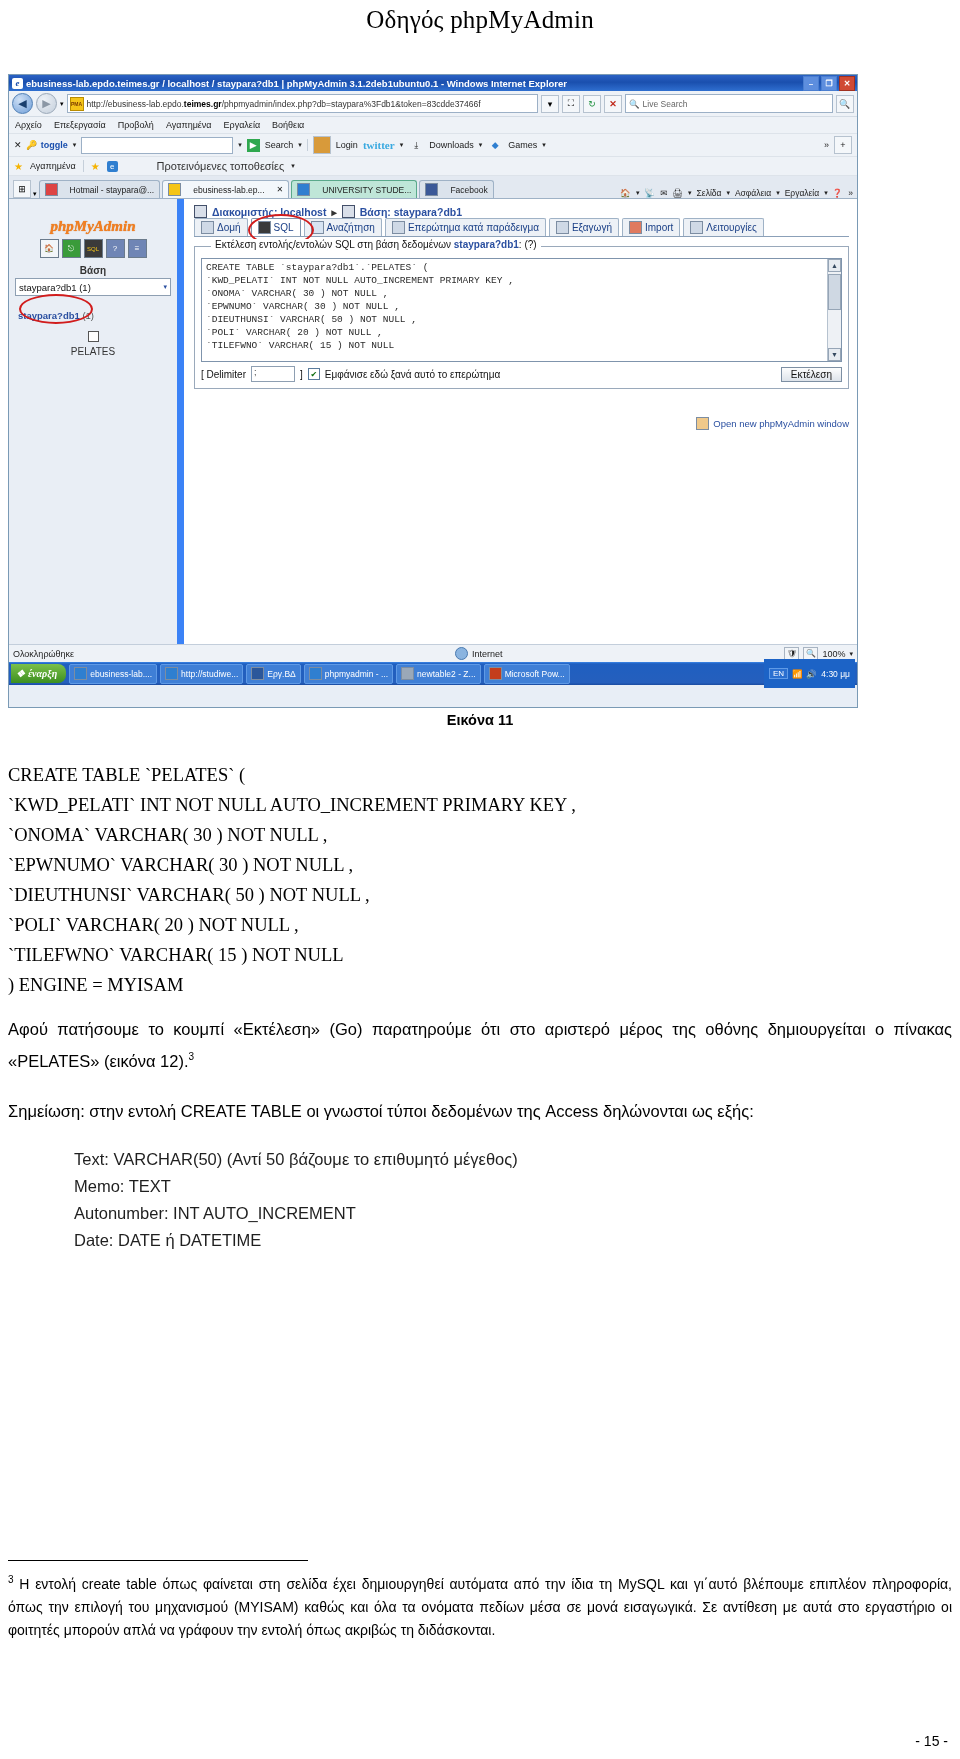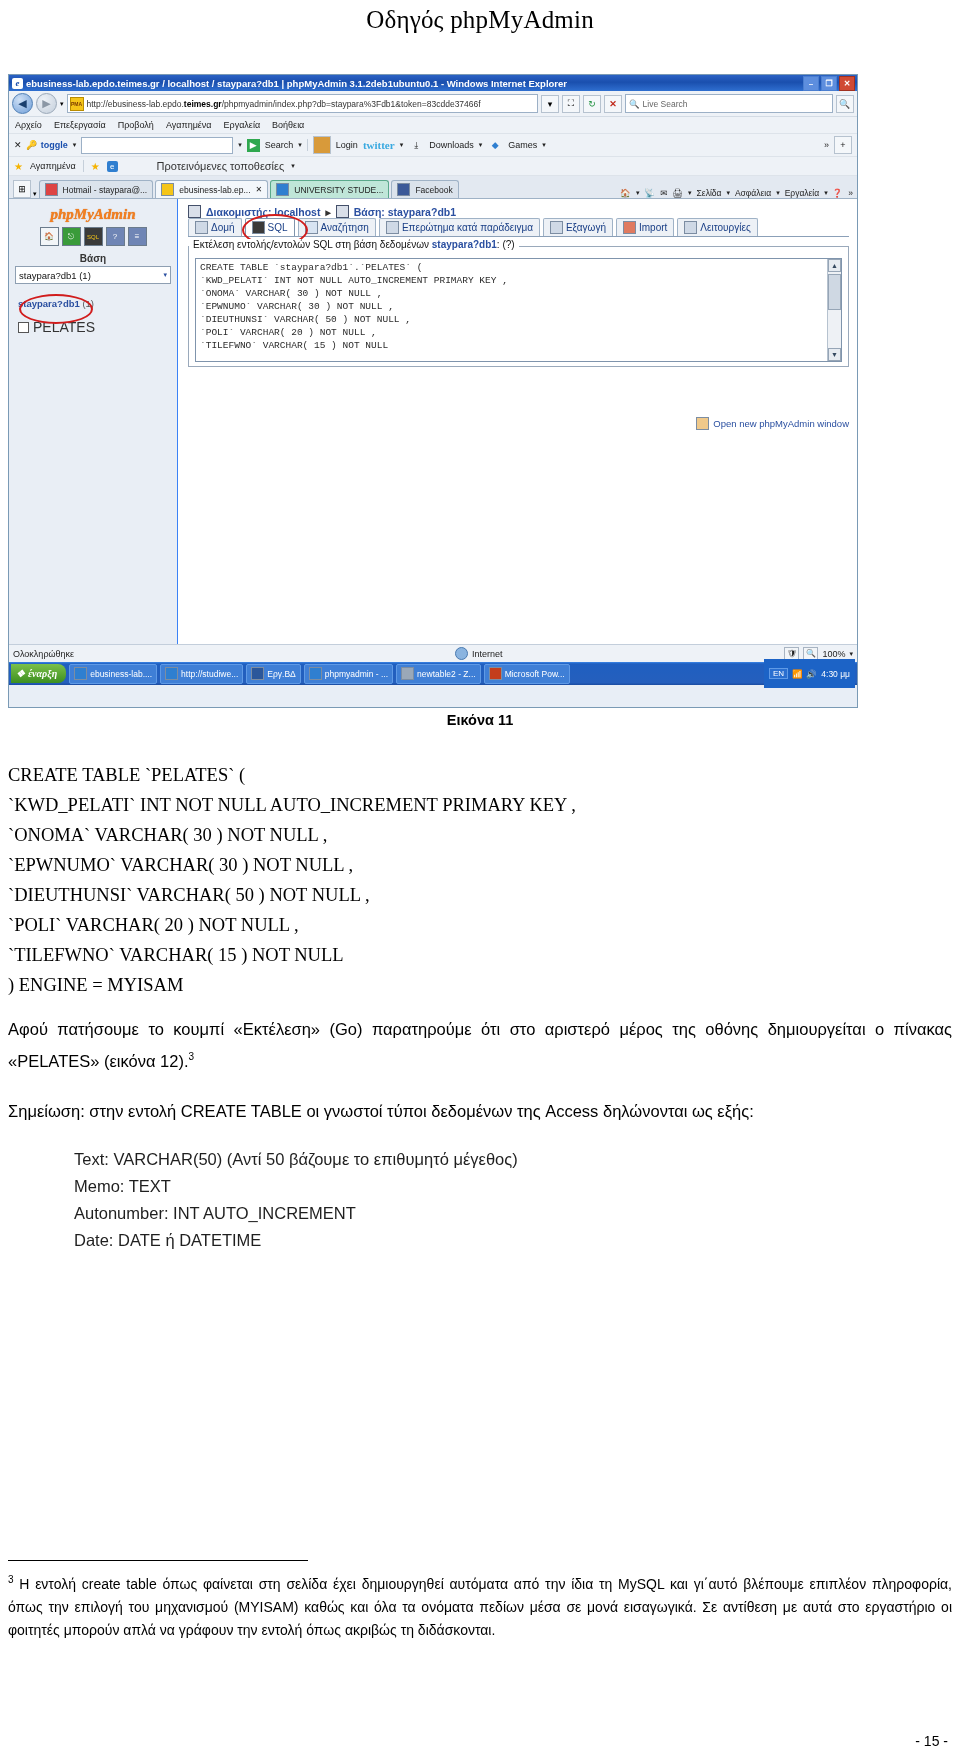--- a/index.html
+++ b/index.html
@@ -90,62 +90,62 @@
   
   .ie-fav{height:18px;background:#eef2f7;display:flex;align-items:center;
       gap:7px;padding:0 5px;font-size:9px;border-bottom:1px solid #dde3ea;color:#222;}
   .star{color:#f5b301;font-size:10px;}
   .sep{width:1px;height:12px;background:#c5cfda;}
 
   
   .ie-tabs{height:22px;background:#e3e9f1;display:flex;align-items:flex-end;
       gap:2px;padding:0 4px;border-bottom:1px solid #9fb2c6;position:relative;}
   .tab{height:17px;border:1px solid #9fb2c6;border-bottom:none;background:#dbe3ec;
-      display:flex;align-items:center;gap:5px;padding:0 5px;font-size:8.5px;color:#222;
+      display:flex;align-items:center;gap:12px;padding:0 5px;font-size:8.5px;color:#222;
       border-radius:3px 3px 0 0;max-width:120px;white-space:nowrap;overflow:hidden;}
   .tab.active{background:#bfe6d8;border-color:#5aa98b;}
   .tab.cur{background:#f3f7fb;}
   .cmd-right{margin-left:auto;display:flex;align-items:center;gap:5px;font-size:8.5px;color:#222;}
 
   
   .pma{display:flex;height:445px;background:#fff;}
-  .pma-left{width:168px;background:#e9eef5;border-right:1px solid #3b82f6;
-      display:flex;flex-direction:column;align-items:center;padding-top:4px;}
+  .pma-left{width:168px;background:#e9eef5;border-right:7px solid #3b82f6;
+      display:flex;flex-direction:column;align-items:center;padding-top:16px;}
   .pma-logo{font-family:"Liberation Serif",serif;font-style:italic;font-weight:bold;
       font-size:15px;color:#f37f21;text-shadow:0 0 1px #c85f00;margin:3px 0 4px;}
   .pma-icons{display:flex;gap:3px;margin-bottom:7px;}
   .pico{width:17px;height:17px;border:1px solid #6b7b8c;background:#f2f5f8;
       display:flex;align-items:center;justify-content:center;font-size:8px;color:#24416b;}
   .pico.g{background:#3a9b3a;color:#fff;}
   .pico.b{background:#6f85b5;color:#fff;}
   .lbl-base{font-size:10px;font-weight:bold;color:#333;margin-bottom:2px;}
   .dbsel{width:148px;height:16px;border:1px solid #8e9fb2;background:#fff;
       display:flex;align-items:center;justify-content:space-between;
       padding:0 3px;font-size:9.5px;color:#111;}
   .dbtree{width:150px;margin-top:14px;font-size:9.5px;}
   .dbname{color:#2a4fa0;font-weight:bold;}
   .dbcount{color:#555;}
-  .tblrow{display:flex;align-items:center;gap:4px;margin-top:10px;font-size:14px;color:#333;}
+  .tblrow{display:flex;align-items:center;gap:4px;margin-top:10px;font-size:10px;color:#333;flex-direction:column;}
   .tblico{width:9px;height:9px;border:1px solid #555;background:#fff;}
   .ellipse{position:absolute;border:2px solid #d11c1c;border-radius:50%;}
 
   .pma-right{flex:1;padding:6px 8px 0 10px;background:#fff;position:relative;}
   .crumb{display:flex;align-items:center;gap:5px;font-size:10.5px;
       color:#2a4fa0;font-weight:bold;}
   .crumb .ci{width:11px;height:11px;border:1px solid #44506a;background:#d9dfe9;}
   .crumb .arrow{color:#333;}
   .ptabs{display:flex;gap:3px;border-bottom:1px solid #8ba0b8;padding-bottom:0;}
   .ptab{border:1px solid #9fb2c6;border-bottom:none;background:#edf1f6;
       font-size:10px;color:#1a3f86;padding:2px 6px;display:flex;align-items:center;gap:3px;
       border-radius:2px 2px 0 0;white-space:nowrap;}
   .ptab.sel{background:#fff;border-color:#7f94ac;}
   .tico{width:11px;height:11px;background:#cfd9e6;border:1px solid #7c8da2;display:inline-block;}
 
   .fieldset{border:1px solid #9aa9bb;margin-top:9px;position:relative;background:#fff;}
-  .legend{position:absolute;top:-8px;left:0;background:#fff;padding:0 4px;
+  .legend{position:absolute;top:-8px;left:16px;background:#fff;padding:0 4px;
       font-size:10px;color:#111;white-space:nowrap;}
   .legend b{color:#2a4fa0;}
   .sqlarea{margin:11px 6px 4px 6px;border:1px solid #7f94ac;background:#fff;
       height:102px;display:flex;}
   .sqltext{flex:1;padding:2px 4px;font-family:"Liberation Mono",monospace;
       font-size:9.5px;line-height:13px;color:#2b2b2b;white-space:pre;overflow:hidden;}
   .vbar{width:13px;background:#eef1f5;border-left:1px solid #b6c2cf;
       display:flex;flex-direction:column;justify-content:space-between;align-items:center;}
   .vbtn{width:11px;height:11px;border:1px solid #96a5b6;background:#e6ebf1;font-size:7px;
       display:flex;align-items:center;justify-content:center;color:#33485f;}
@@ -405,20 +405,28 @@
 `TILEFWNO` VARCHAR( 15 ) NOT NULL</div>
           <div class="vbar">
             <div style="display:flex;flex-direction:column;align-items:center;">
               <span class="vbtn">▲</span>
               <span class="vthumb"></span>
             </div>
             <span class="vbtn">▼</span>
           </div>
         </div>
 
+        <div class="delrow">
+          <span>[ Delimiter</span>
+          <span class="delin">;</span>
+          <span>]</span>
+          <span class="chk">✔</span>
+          <span>Εμφάνισε εδώ ξανά αυτό το επερώτημα</span>
+          <span class="runbtn">Εκτέλεση</span>
+        </div>
       </div>
 
       <div class="opennew">
         <span class="ni"></span>
         <span>Open new phpMyAdmin window</span>
       </div>
     </div>
   </div>
 
   <div class="ie-status">

